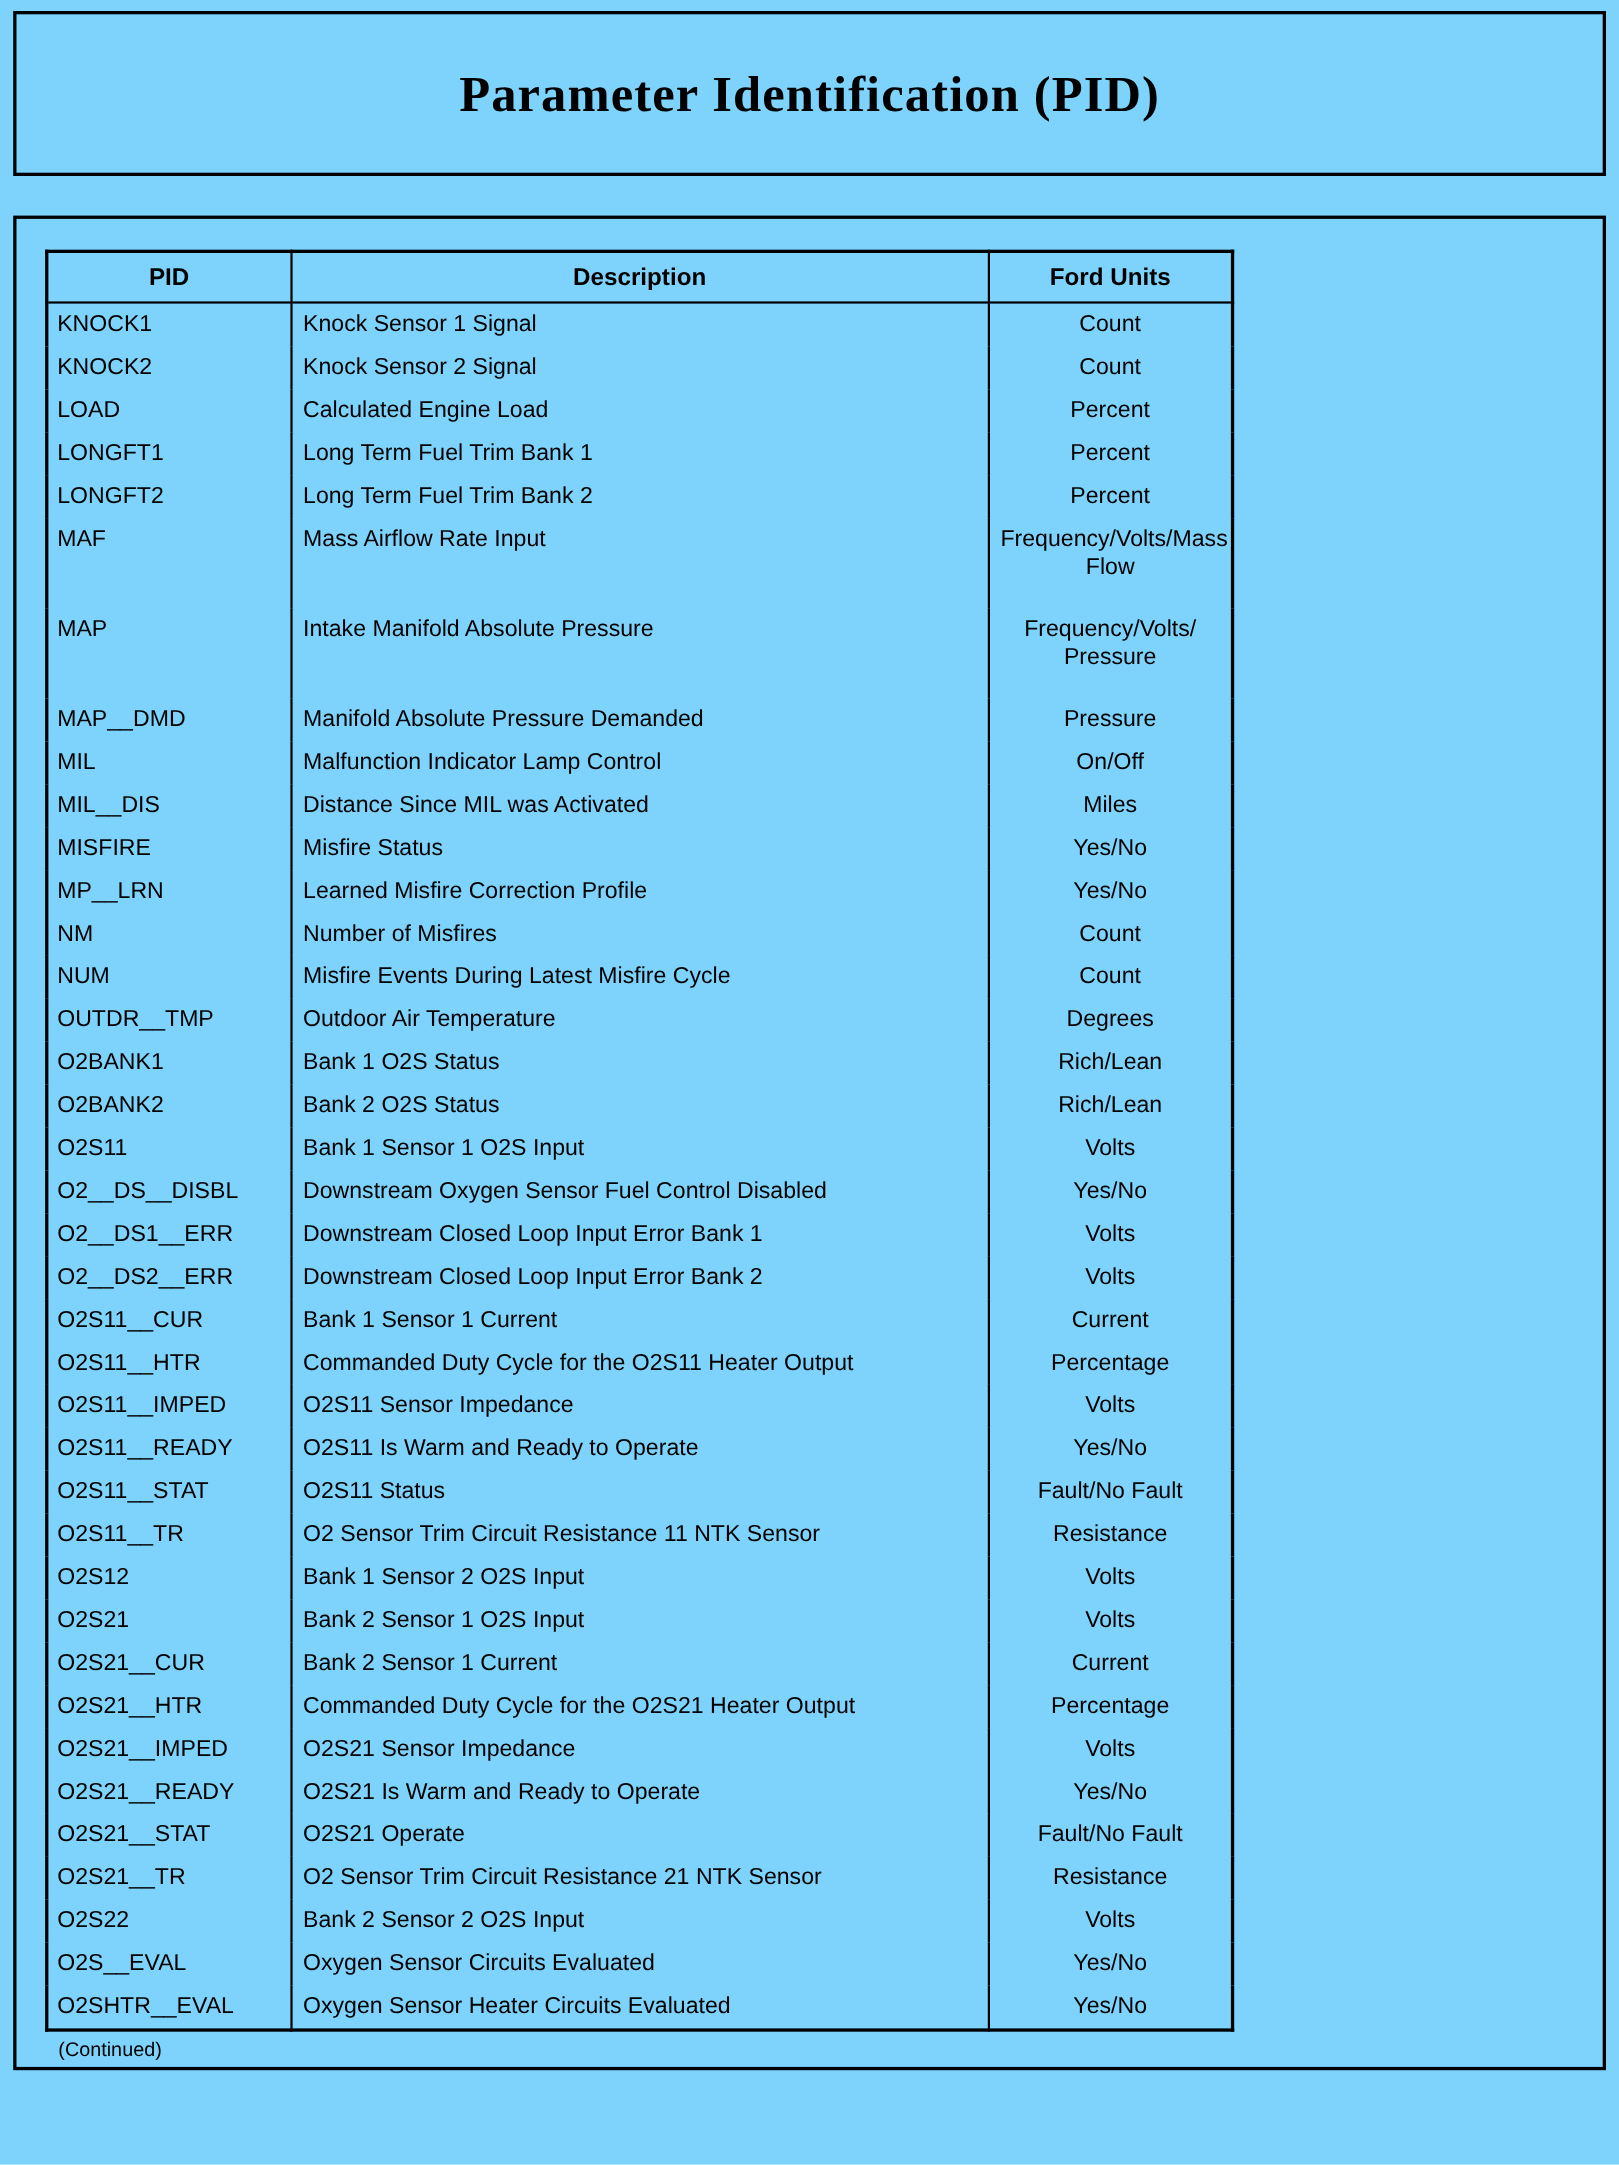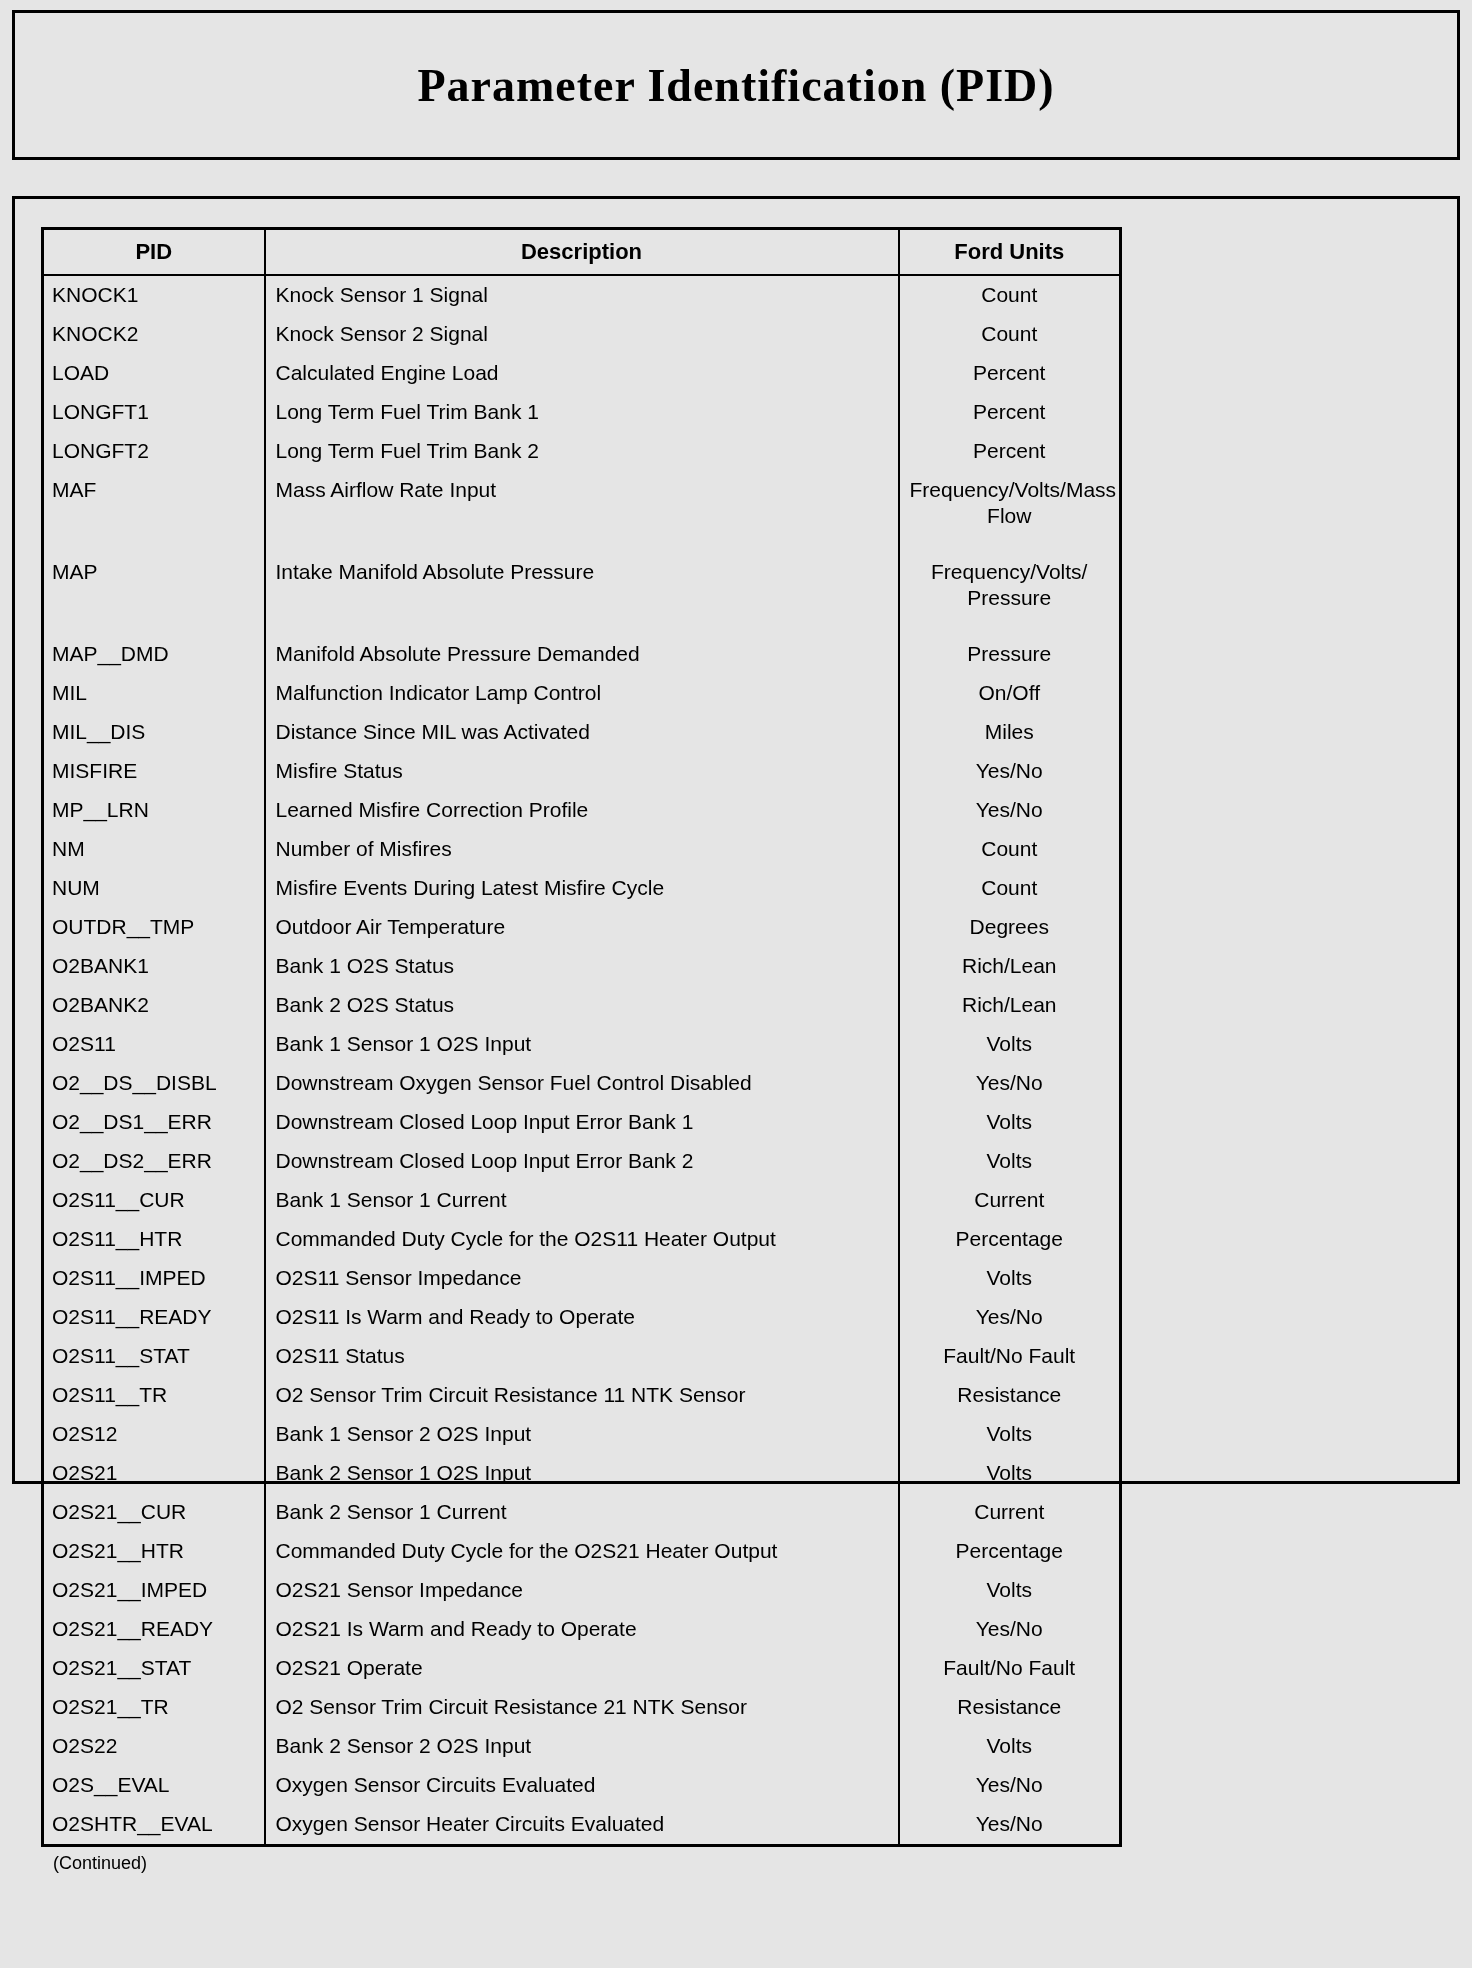--- a/index.html
+++ b/index.html
@@ -7,41 +7,41 @@
     margin: 0;
     padding: 0;
     background: #ffffff;
     color: #000000;
     font-family: "Liberation Sans", sans-serif;
   }
   .page {
     position: relative;
     width: 1472px;
     height: 1968px;
-    background: #e5e5e5;
+    background: #7dd3fc;
     overflow: hidden;
   }
   .title-box {
     margin: 10px 12px 0 12px;
     height: 150px;
     border: 3px solid #000;
     display: flex;
     align-items: center;
     justify-content: center;
   }
   .page-title {
     font-family: "Liberation Serif", "DejaVu Serif", serif;
     font-size: 46px;
     font-weight: bold;
     letter-spacing: 1px;
     margin: 0;
   }
   .table-box {
     margin: 36px 12px 0 12px;
-    height: 1288px;
+    height: 1686px;
     border: 3px solid #000;
     padding: 28px 0 16px 26px;
   }
   table.pid-table {
     border-collapse: collapse;
     border: 3px solid #000;
     width: 1078px;
     table-layout: fixed;
   }
   table.pid-table th,

